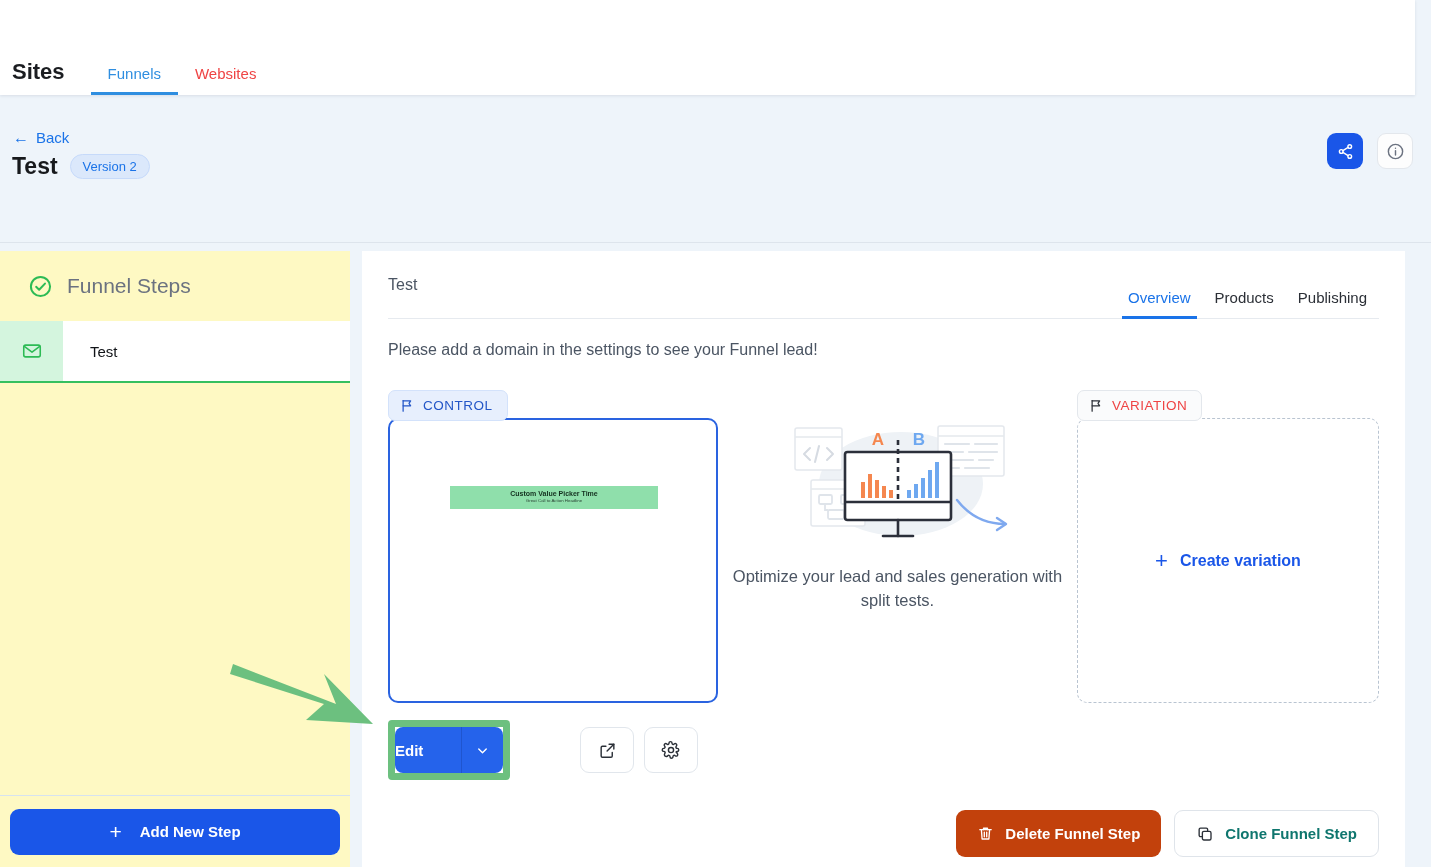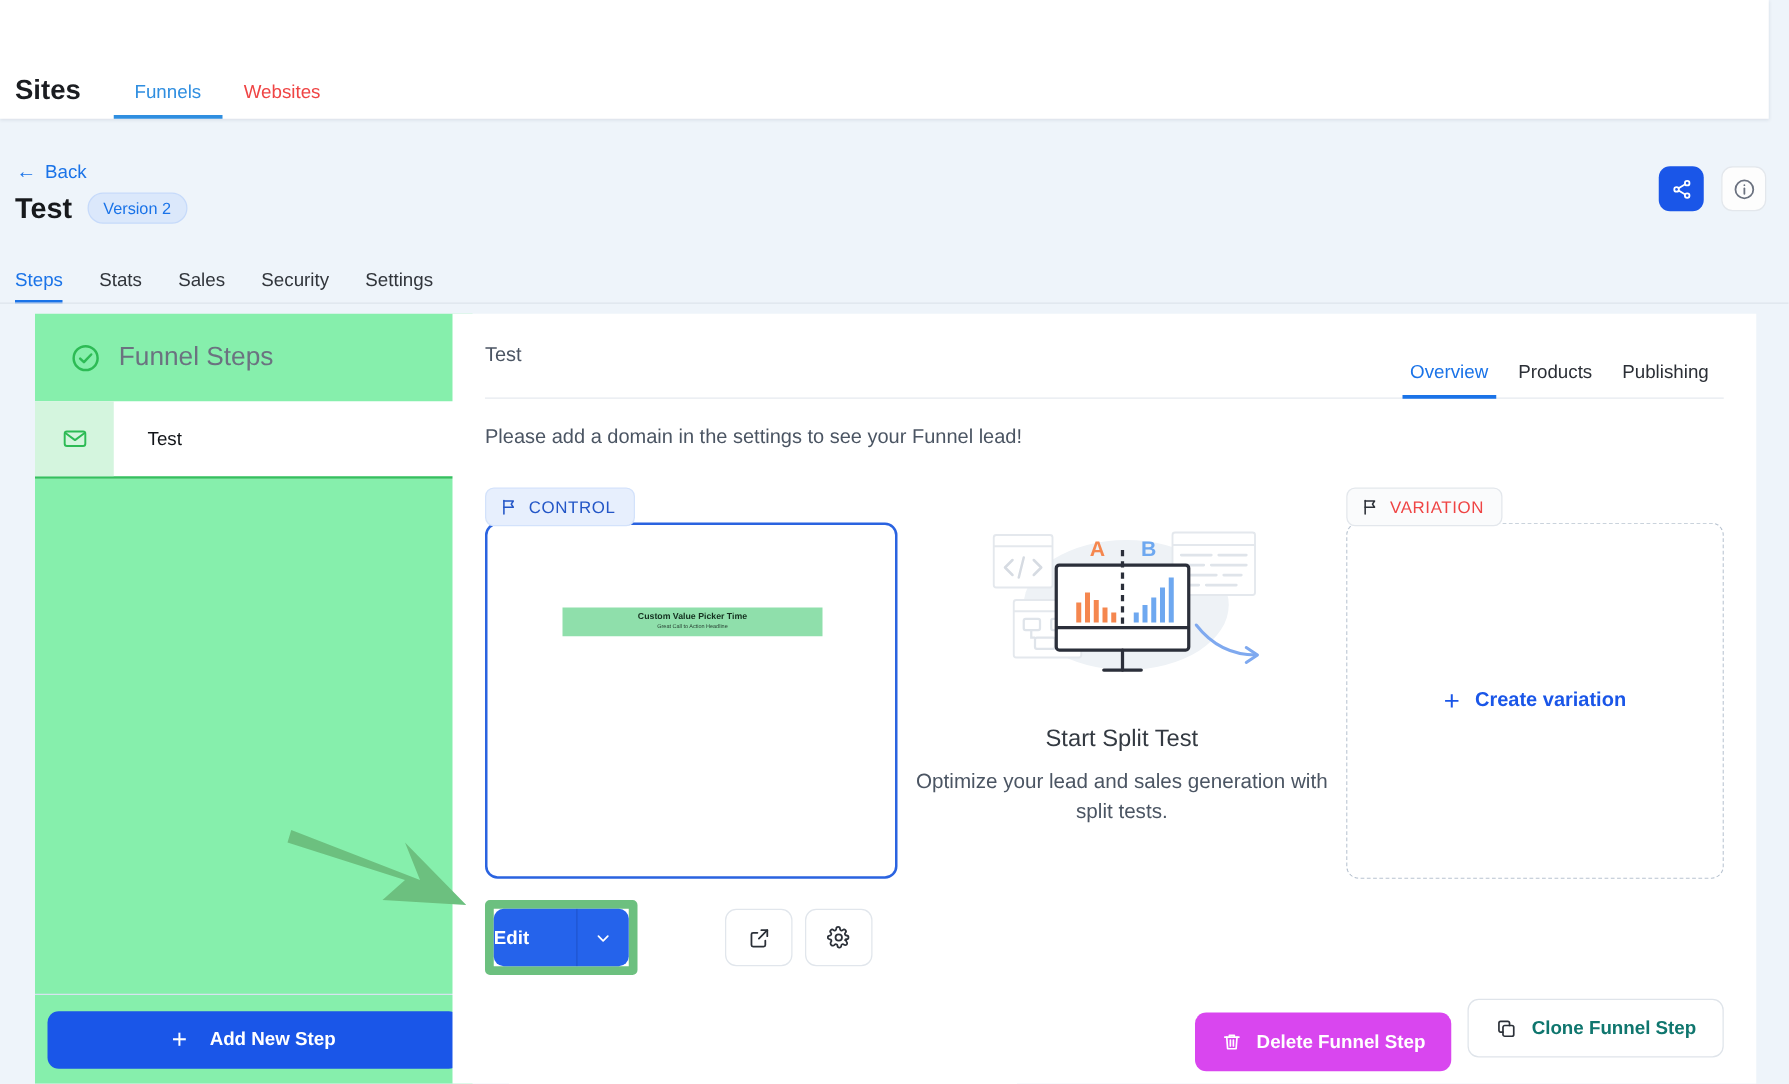--- a/index.html
+++ b/index.html
@@ -72,22 +72,22 @@
   .tab.active::after {
     content: ""; position: absolute; left: 0; right: 15px; bottom: 0;
     height: 3px; background: #1a73e8;
   }
   .subhead-rule {
     position: absolute; left: 0; right: 0; bottom: 0; height: 1px; background: #dde4ec;
   }
 
   
   .sidebar {
-    position: absolute; left: 28px; top: 251px; width: 350px; height: 616px;
-    background: #86efac;
+    position: absolute; left: 0; top: 251px; width: 350px; height: 616px;
+    background: #fef9c3;
   }
   .sb-header {
     height: 70px; display: flex; align-items: center; gap: 14px; padding-left: 28px;
   }
   .sb-header-label { font-size: 21px; color: #6b7280; }
   .sb-item {
     display: flex; align-items: stretch; height: 62px;
     background: #ffffff; border-bottom: 2px solid #35c05f; cursor: pointer;
   }
   .sb-item-icon {
@@ -210,25 +210,24 @@
   .st-sub {
     font-size: 16.5px; color: #4b5563; margin: 11px auto 0; max-width: 340px;
     line-height: 1.45;
   }
 
   
   .bottom-actions {
     position: absolute; right: 26px; bottom: 10px; display: flex; gap: 13px;
   }
   .btn-delete {
-    height: 47px; background: #d946ef; color: #fff; border: none; border-radius: 9px;
+    height: 47px; background: #c2410c; color: #fff; border: none; border-radius: 9px;
     padding: 0 21px; font-size: 15px; font-weight: bold; cursor: pointer;
     display: flex; align-items: center; gap: 11px;
     font-family: "Liberation Sans", sans-serif;
-    margin-top: 11px;
   }
   .btn-clone {
     height: 47px; background: #fff; color: #0f766e; border: 1px solid #dfe4ea;
     border-radius: 9px; padding: 0 21px; font-size: 15px; font-weight: bold;
     cursor: pointer; display: flex; align-items: center; gap: 11px;
     font-family: "Liberation Sans", sans-serif;
   }
 
   
   .anno-arrow { position: absolute; left: 228px; top: 652px; pointer-events: none; }
@@ -274,37 +273,20 @@
       </div>
       <div class="hbtn ghost">
         <svg width="19" height="19" viewBox="0 0 24 24" fill="none" stroke="#6b7280" stroke-width="1.8" stroke-linecap="round">
           <circle cx="12" cy="12" r="9"></circle>
             <line x1="12" y1="11" x2="12" y2="16.5"></line>
           <circle cx="12" cy="7.8" r=".9" fill="#6b7280" stroke="none"></circle>
         </svg>
       </div>
     </div>
 
-    <div class="tabs">
-      <div class="tab active">
-        <span>Steps</span>
-      </div>
-      <div class="tab">
-        <span>Stats</span>
-      </div>
-      <div class="tab">
-        <span>Sales</span>
-      </div>
-      <div class="tab">
-        <span>Security</span>
-      </div>
-      <div class="tab">
-        <span>Settings</span>
-      </div>
-    </div>
     <div class="subhead-rule"></div>
   </div>
 
   <div class="sidebar">
     <div class="sb-header">
       <svg width="25" height="25" viewBox="0 0 24 24" fill="none" stroke="#2dbb55" stroke-width="1.9" stroke-linecap="round" stroke-linejoin="round">
         <circle cx="12" cy="12" r="9.2"></circle>
           <polyline points="7.8,12.3 10.7,15.1 16.3,9.2"></polyline>
       </svg>
       <span class="sb-header-label">Funnel Steps</span>
@@ -467,21 +449,20 @@
             <line x1="115" y1="26" x2="115" y2="88" stroke="#2b2f3a" stroke-width="2.6" stroke-dasharray="5 4"></line>
             <text x="95" y="31" font-family="Liberation Sans, sans-serif" font-size="17" font-weight="bold" fill="#f5874f" text-anchor="middle">A</text>
             <text x="136" y="31" font-family="Liberation Sans, sans-serif" font-size="17" font-weight="bold" fill="#6ea8f0" text-anchor="middle">B</text>
 
             <g fill="none" stroke="#7fa9ef" stroke-width="2.4" stroke-linecap="round" stroke-linejoin="round">
               <path d="M174 86c14 18 32 24 48 24"></path>
               <polyline points="214,104 223,110 214,116"></polyline>
             </g>
           </svg>
 
-          <div class="st-title">Start Split Test</div>
           <div class="st-sub">Optimize your lead and sales generation with split tests.</div>
         </div>
       </div>
 
       <div class="col-variation">
         <div class="flag-badge variation">
           <svg width="15" height="15" viewBox="0 0 24 24" fill="none" stroke="#2c3138" stroke-width="2" stroke-linecap="round" stroke-linejoin="round">
             <path d="M5 21V4"></path>
               <path d="M5 4.5h12l-2.6 4 2.6 4H5"></path>
           </svg>

